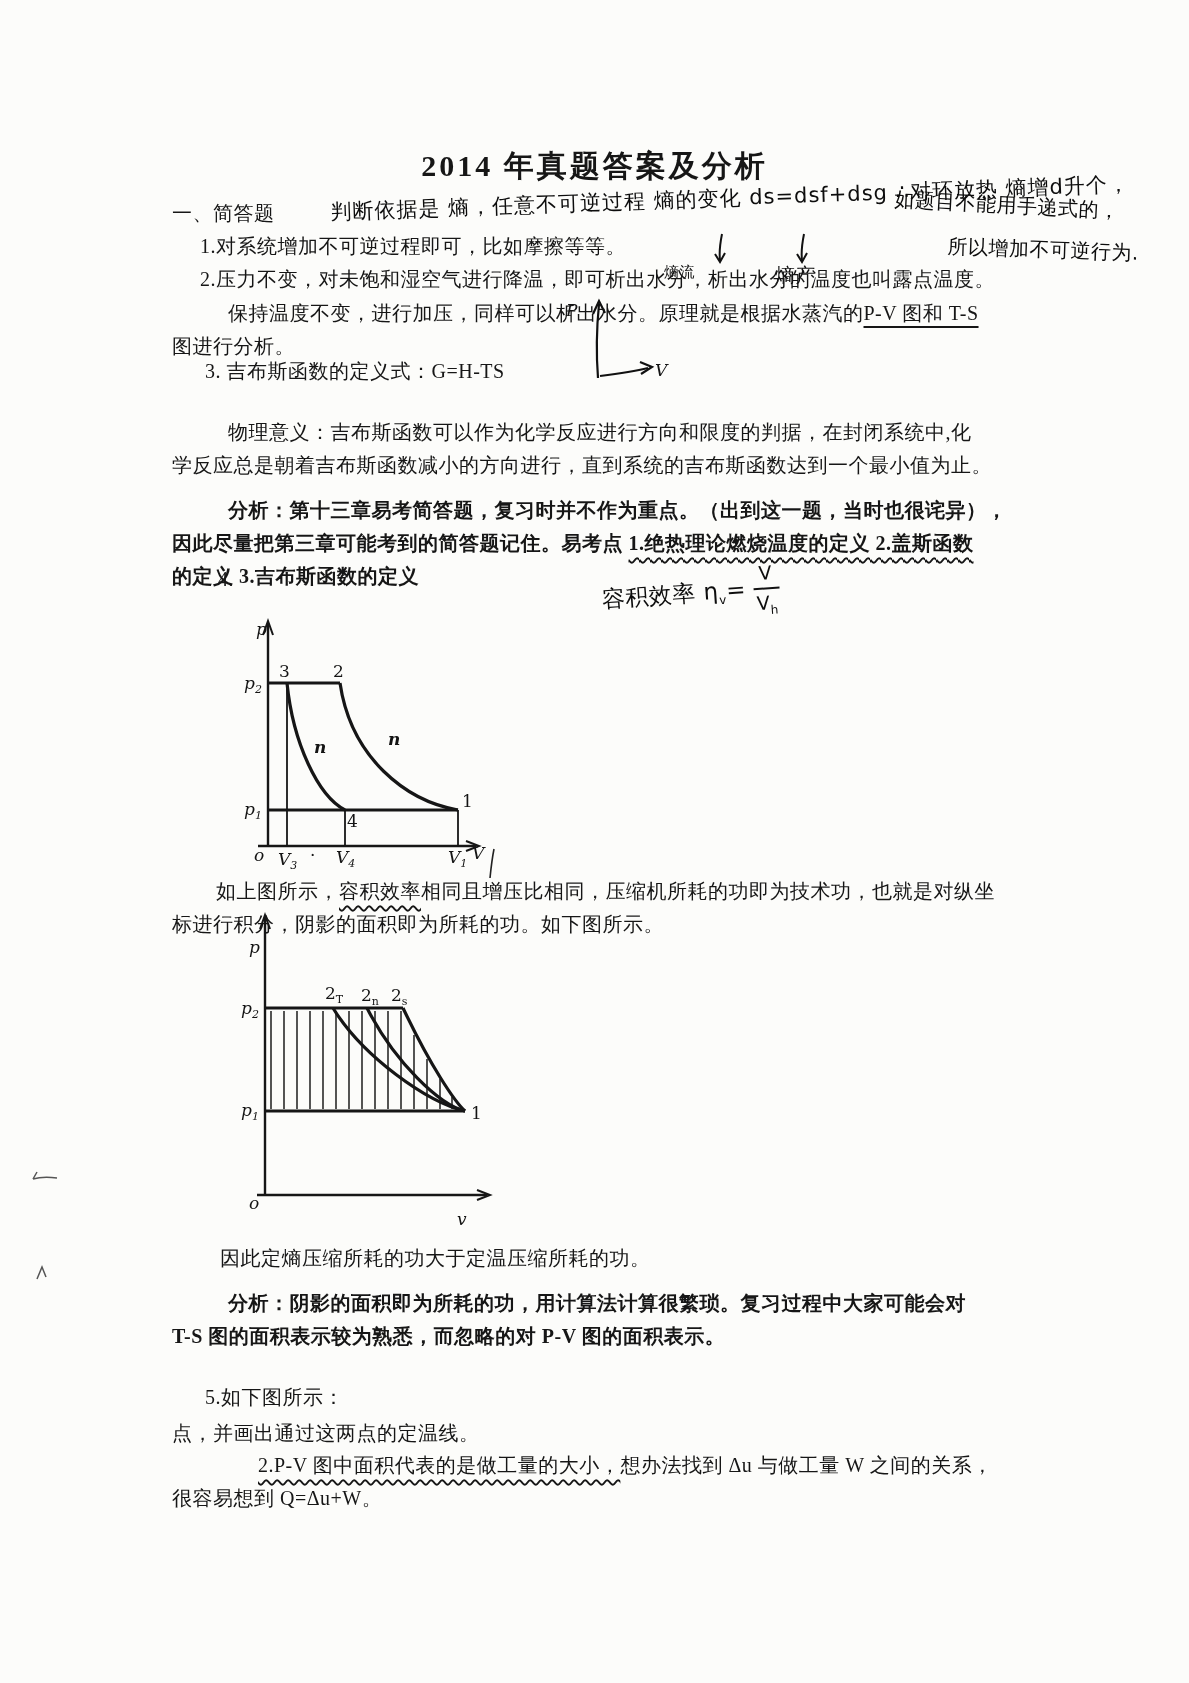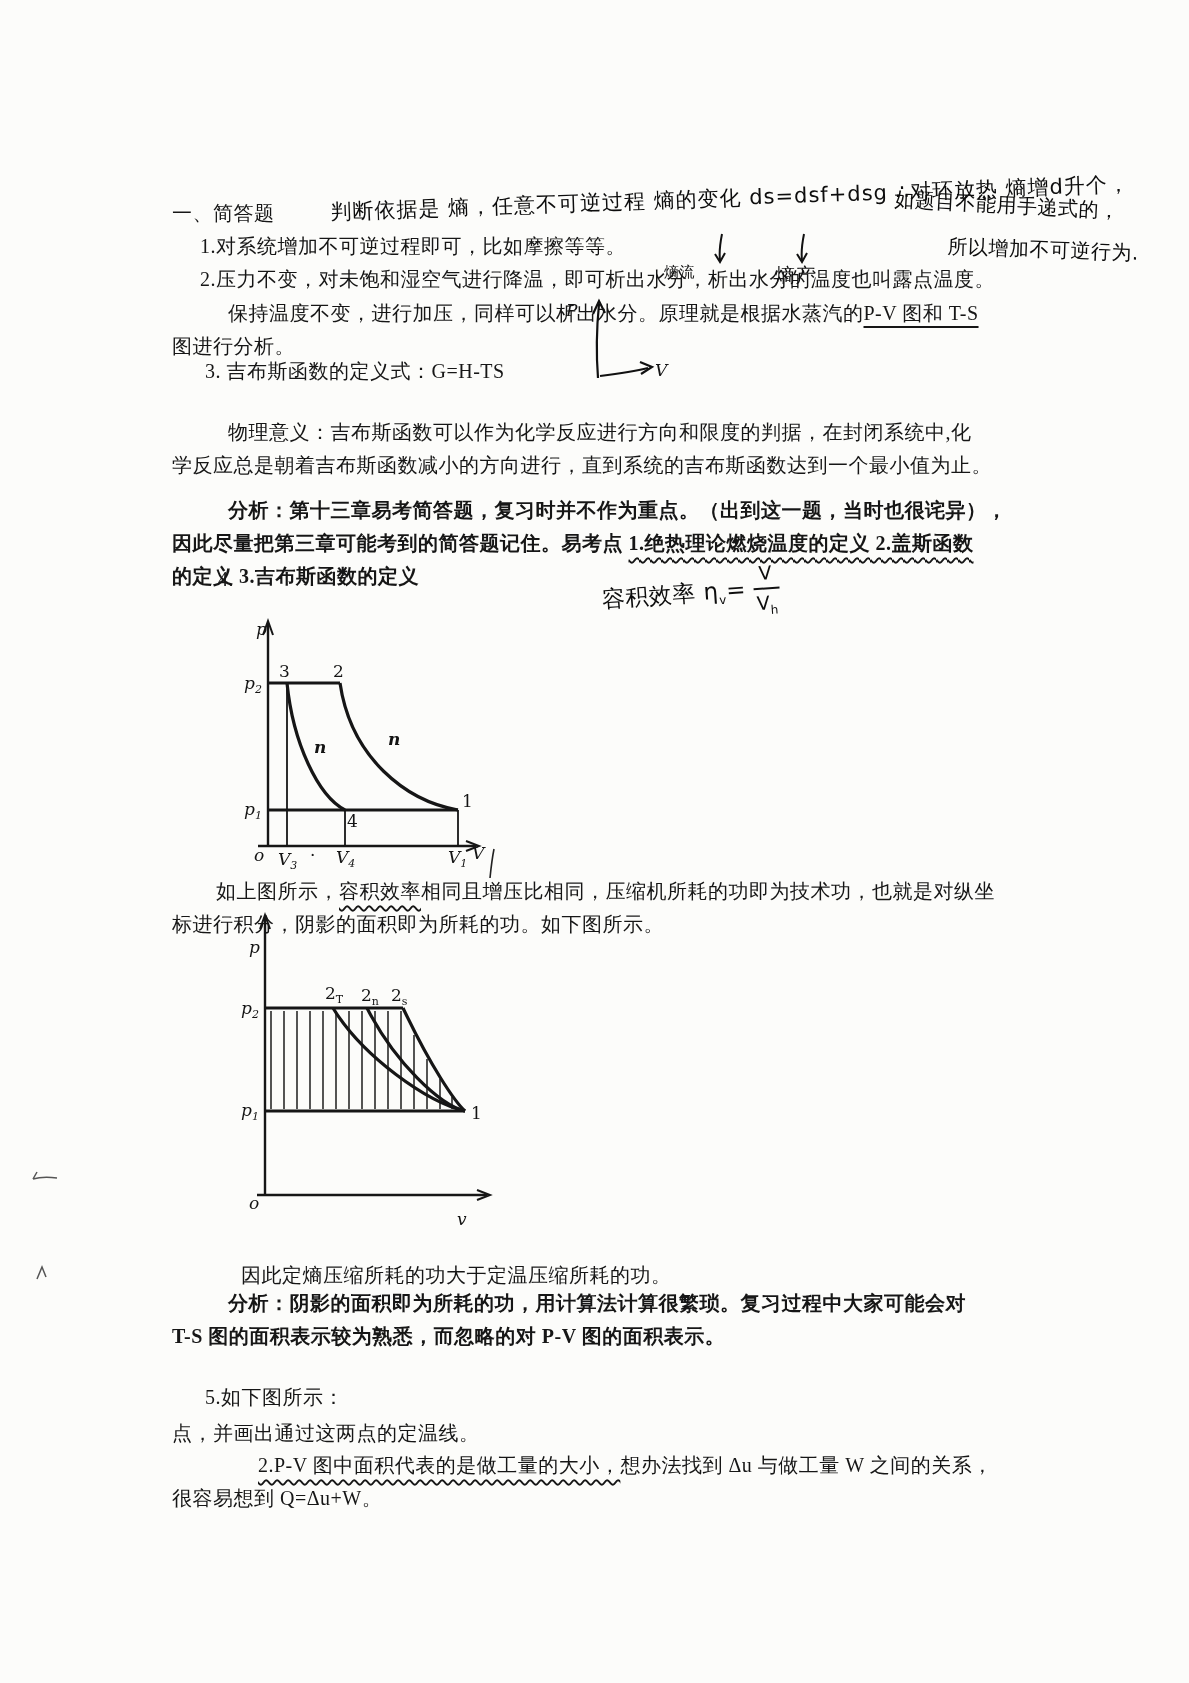--- a/index.html
+++ b/index.html
@@ -18,20 +18,21 @@
   .frac .num{display:block;border-bottom:2px solid #111;padding:0 5px 1px;}
   .frac .den{display:block;padding:1px 2px 0;}
   sub.small{font-size:12px;}
   .ann{transform-origin:left top;}
 </style>
 </head>
 <body>
 
 <div class="page">
 
+  <div class="t title" style="top:146px;">2014 年真题答案及分析</div>
 
   <div class="t" style="left:172px;top:200px;">一、简答题</div>
 
   <div class="t hw ann" style="left:330px;top:198px;font-size:21px;transform:rotate(-2deg);letter-spacing:1px;">判断依据是 熵，任意不可逆过程 熵的变化  ds=dsf+dsg  ∴对环放热 熵增d升个，</div>
   <div class="t hw ann" style="left:895px;top:186px;font-size:20px;transform:rotate(3deg);">如题目不能用手递式的，</div>
   <div class="t hw ann" style="left:948px;top:233px;font-size:20px;transform:rotate(2deg);">所以增加不可逆行为.</div>
 
   <svg class="abs" style="left:712px;top:232px;" width="120" height="34">
     <g stroke="#111" stroke-width="2" fill="none">
       <path d="M10,2 C8,12 7,20 8,28"></path>
@@ -150,21 +151,21 @@
     <text class="it" x="6" y="119"><tspan>p</tspan><tspan dy="4" font-size="11">2</tspan></text>
     <text class="it" x="6" y="221"><tspan>p</tspan><tspan dy="4" font-size="11">1</tspan></text>
     <text x="90" y="104" font-size="18"><tspan>2</tspan><tspan dy="4" font-size="11">T</tspan></text>
     <text x="126" y="106" font-size="18"><tspan>2</tspan><tspan dy="4" font-size="11">n</tspan></text>
     <text x="156" y="106" font-size="18"><tspan>2</tspan><tspan dy="4" font-size="11">s</tspan></text>
     <text x="236" y="224" font-size="18"><tspan>1</tspan></text>
     <text class="it" x="14" y="314" font-size="15"><tspan>o</tspan></text>
     <text class="it" x="222" y="330" font-size="19"><tspan>v</tspan></text>
   </svg>
 
-  <div class="t" style="left:241px;top:1245px;margin-top:17px;">因此定熵压缩所耗的功大于定温压缩所耗的功。</div>
+  <div class="t" style="left:220px;top:1245px;">因此定熵压缩所耗的功大于定温压缩所耗的功。</div>
   <div class="t b" style="left:228px;top:1278px;">分析：阴影的面积即为所耗的功，用计算法计算很繁琐。复习过程中大家可能会对</div>
   <div class="t b" style="left:172px;top:1311px;">T-S 图的面积表示较为熟悉，而忽略的对 P-V 图的面积表示。</div>
   <div class="t" style="left:205px;top:1344px;margin-top:40px;">5.如下图所示：</div>
 
   <div class="t" style="left:172px;top:1420px;">点，并画出通过这两点的定温线。</div>
   <div class="t" style="left:258px;top:1452px;"><span class="wavy">2.P-V 图中面积代表的是做工量的大小，</span><span>想办法找到 Δu 与做工量 W 之间的关系，</span></div>
   <div class="t" style="left:172px;top:1485px;">很容易想到 Q=Δu+W。</div>
 
   <svg class="abs" style="left:30px;top:1168px;" width="30" height="20">
     <path d="M3,11 L7,4 M3,11 C10,9 18,9 27,10" stroke="#555" stroke-width="1.5" fill="none"></path>

